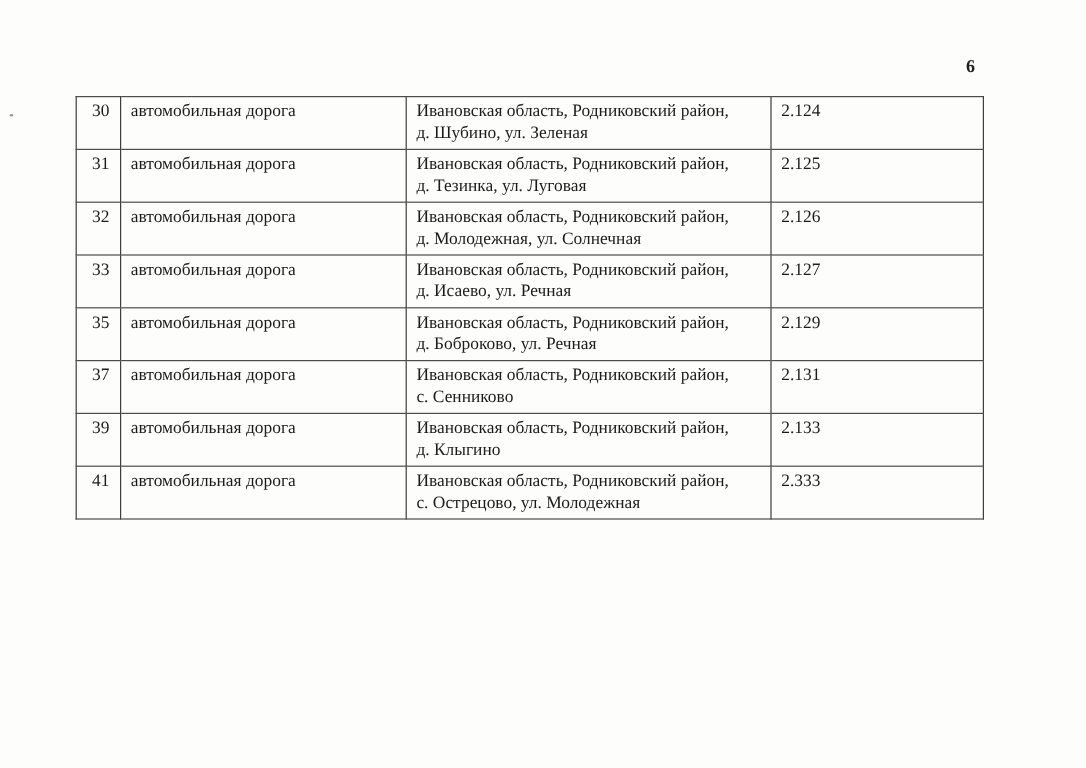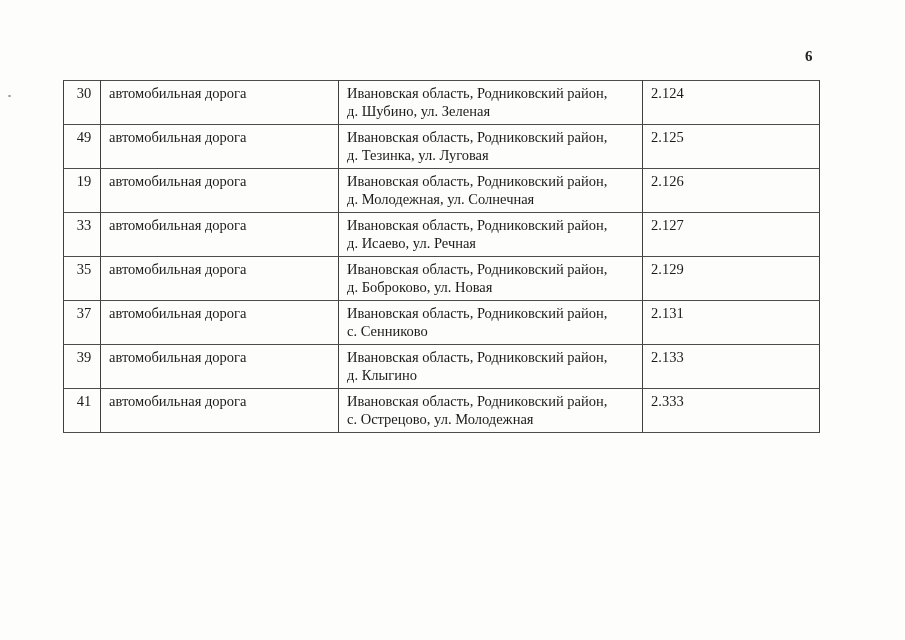--- a/index.html
+++ b/index.html
@@ -90,45 +90,45 @@
     <tbody>
 
       <tr>
         <td class="c-num">30</td>
         <td class="c-obj">автомобильная дорога</td>
         <td class="c-loc"><span>Ивановская область, Родниковский район,</span><br><span>д. Шубино, ул. Зеленая</span></td>
         <td class="c-code">2.124</td>
       </tr>
 
       <tr>
-        <td class="c-num">49</td>
+        <td class="c-num">31</td>
         <td class="c-obj">автомобильная дорога</td>
         <td class="c-loc"><span>Ивановская область, Родниковский район,</span><br><span>д. Тезинка, ул. Луговая</span></td>
         <td class="c-code">2.125</td>
       </tr>
 
       <tr>
-        <td class="c-num">19</td>
+        <td class="c-num">32</td>
         <td class="c-obj">автомобильная дорога</td>
         <td class="c-loc"><span>Ивановская область, Родниковский район,</span><br><span>д. Молодежная, ул. Солнечная</span></td>
         <td class="c-code">2.126</td>
       </tr>
 
       <tr>
         <td class="c-num">33</td>
         <td class="c-obj">автомобильная дорога</td>
         <td class="c-loc"><span>Ивановская область, Родниковский район,</span><br><span>д. Исаево, ул. Речная</span></td>
         <td class="c-code">2.127</td>
       </tr>
 
 
       <tr>
         <td class="c-num">35</td>
         <td class="c-obj">автомобильная дорога</td>
-        <td class="c-loc"><span>Ивановская область, Родниковский район,</span><br><span>д. Боброково, ул. Новая</span></td>
+        <td class="c-loc"><span>Ивановская область, Родниковский район,</span><br><span>д. Боброково, ул. Речная</span></td>
         <td class="c-code">2.129</td>
       </tr>
 
 
       <tr>
         <td class="c-num">37</td>
         <td class="c-obj">автомобильная дорога</td>
         <td class="c-loc"><span>Ивановская область, Родниковский район,</span><br><span>с. Сенниково</span></td>
         <td class="c-code">2.131</td>
       </tr>

